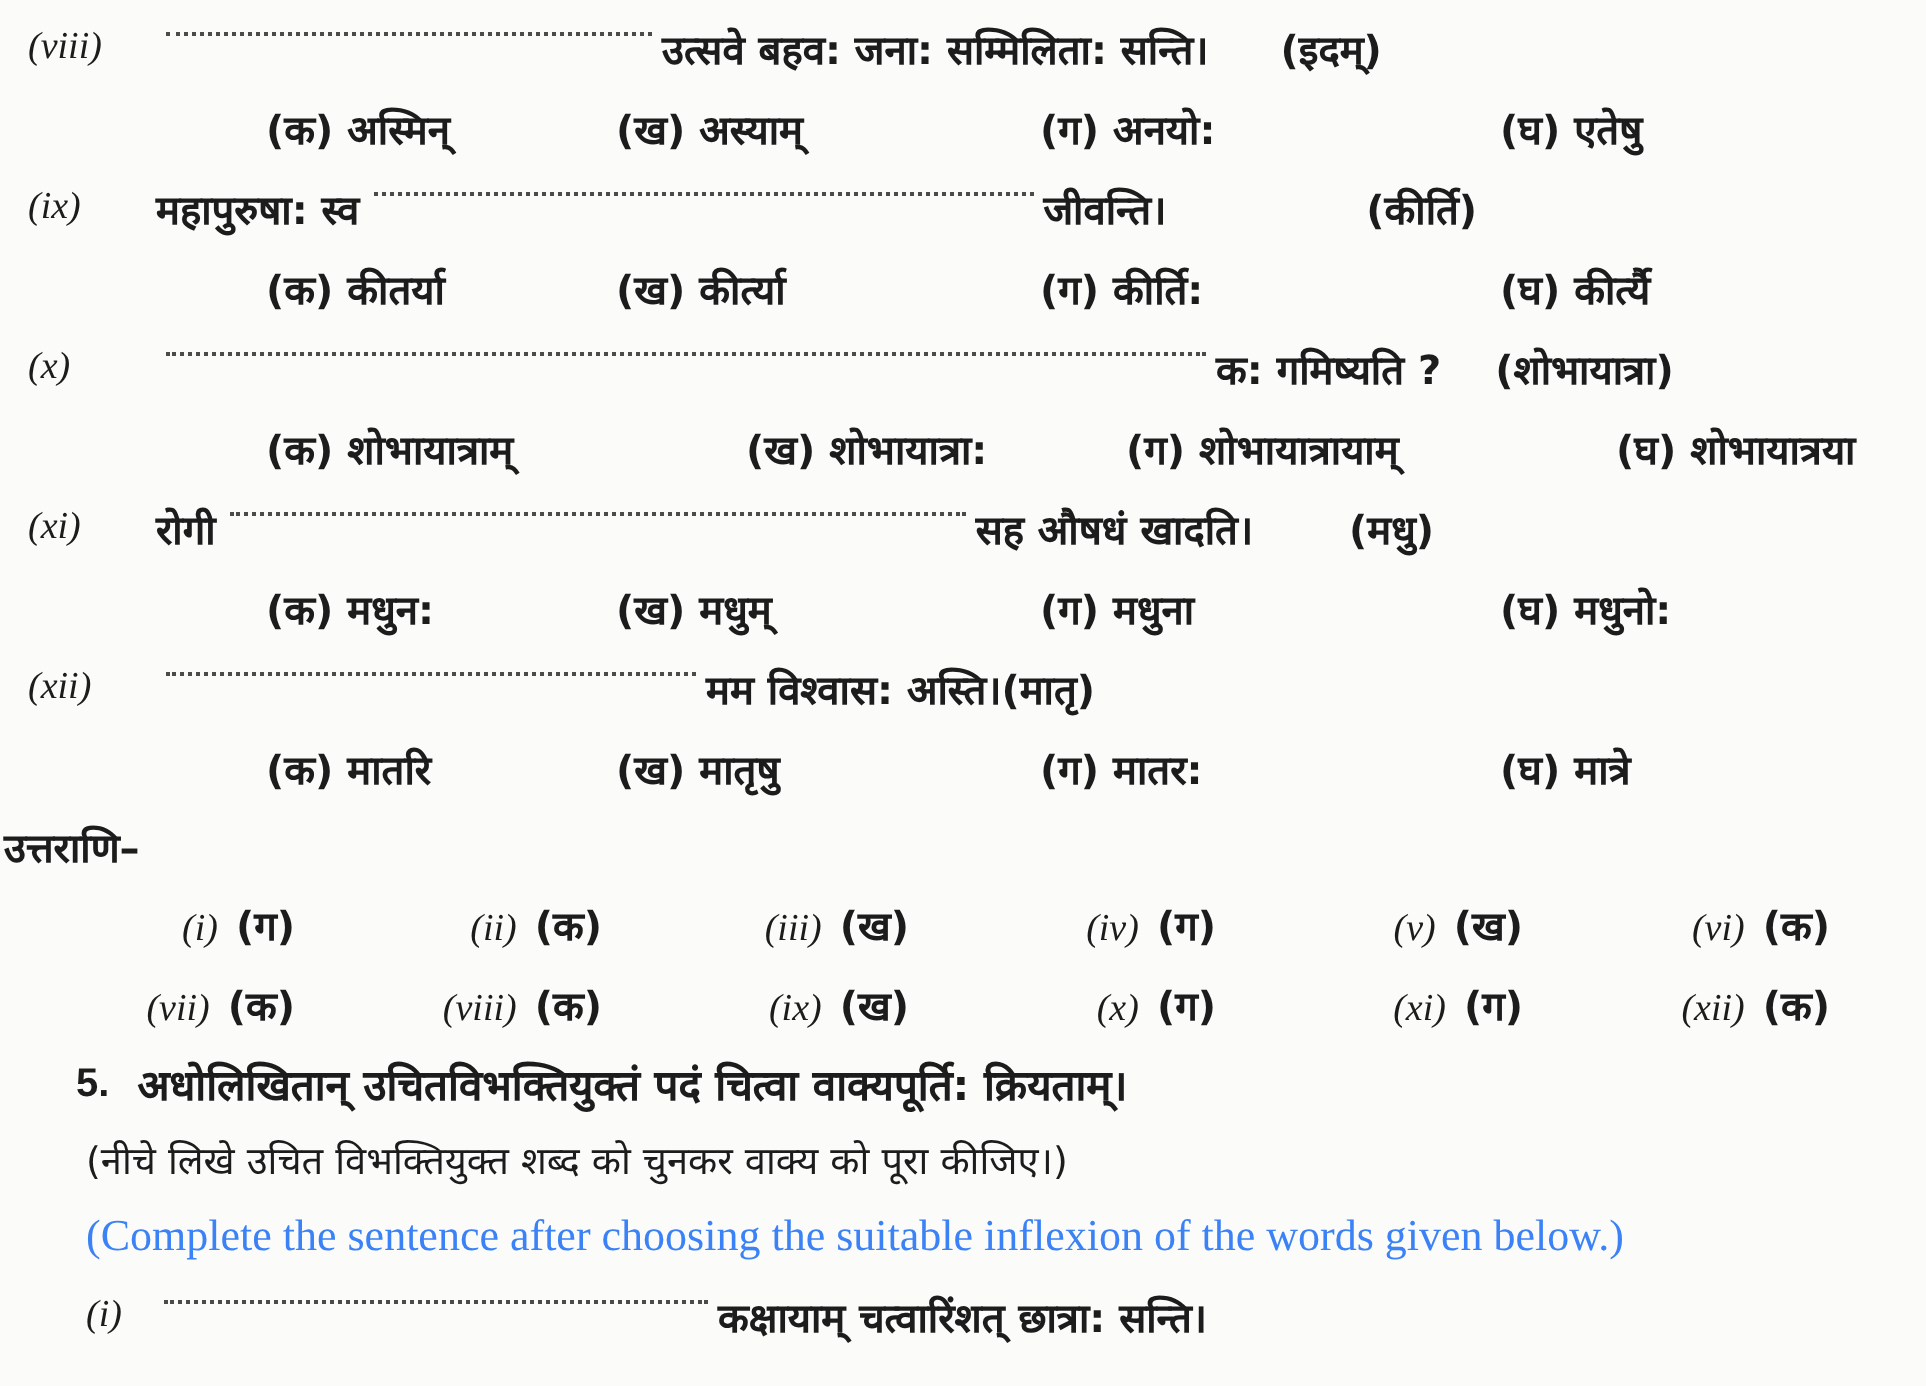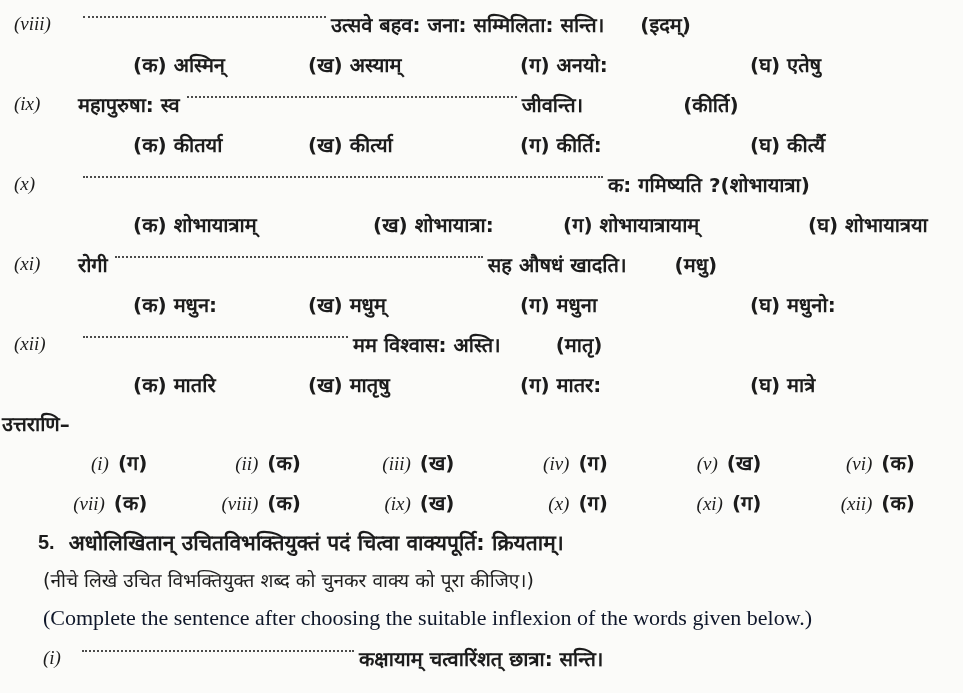--- a/index.html
+++ b/index.html
@@ -49,21 +49,21 @@
   .ansrow .rn { margin-right:9px; }
 
   .q5head { height:40px; display:flex; align-items:center; padding-left:24px; }
   .q5no { font-size:20px; font-weight:700; margin-right:14px;
           font-family:"Liberation Sans","DejaVu Sans",sans-serif; }
   .q5title { font-size:21px; font-weight:700; }
   .sub-hi { height:36px; display:flex; align-items:center; padding-left:29px;
             font-size:19px; font-weight:500; }
   .sub-en { height:40px; display:flex; align-items:center; padding-left:29px;
             font-family:"Liberation Serif","DejaVu Serif",serif;
-            font-size:22px; font-weight:500; color:#0f172a; }
+            font-size:22px; font-weight:500; color:#3b82f6; }
   .q5item { padding-left:29px; }
   .q5item .qnum { width:34px; flex:0 0 34px; }
 </style>
 </head>
 <body>
 
 <div class="page">
 
   <div class="row">
     <span class="qnum rn">(viii)</span>
@@ -89,21 +89,21 @@
     <span class="opt dv"><span class="olabel">(क)</span><span>कीतर्या</span></span>
     <span class="opt dv"><span class="olabel">(ख)</span><span>कीर्त्या</span></span>
     <span class="opt dv"><span class="olabel">(ग)</span><span>कीर्ति:</span></span>
     <span class="opt dv"><span class="olabel">(घ)</span><span>कीर्त्यै</span></span>
   </div>
 
   <div class="row">
     <span class="qnum rn">(x)</span>
     <span class="dots" style="width:520px"></span>
     <span class="dv">क: गमिष्यति ?</span>
-    <span class="dv qhint" style="">(शोभायात्रा)</span>
+    <span class="dv qhint" style="margin-left:27px">(शोभायात्रा)</span>
   </div>
   <div class="orow wide">
     <span class="opt dv"><span class="olabel">(क)</span><span>शोभायात्राम्</span></span>
     <span class="opt dv"><span class="olabel">(ख)</span><span>शोभायात्रा:</span></span>
     <span class="opt dv"><span class="olabel">(ग)</span><span>शोभायात्रायाम्</span></span>
     <span class="opt dv"><span class="olabel">(घ)</span><span>शोभायात्रया</span></span>
   </div>
 
   <div class="row">
     <span class="qnum rn">(xi)</span>
@@ -116,21 +116,21 @@
     <span class="opt dv"><span class="olabel">(क)</span><span>मधुन:</span></span>
     <span class="opt dv"><span class="olabel">(ख)</span><span>मधुम्</span></span>
     <span class="opt dv"><span class="olabel">(ग)</span><span>मधुना</span></span>
     <span class="opt dv"><span class="olabel">(घ)</span><span>मधुनो:</span></span>
   </div>
 
   <div class="row">
     <span class="qnum rn">(xii)</span>
     <span class="dots" style="width:265px"></span>
     <span class="dv">मम विश्वास: अस्ति।</span>
-    <span class="dv qhint" style="margin-left:55px">(मातृ)</span>
+    <span class="dv qhint" style="">(मातृ)</span>
   </div>
   <div class="orow">
     <span class="opt dv"><span class="olabel">(क)</span><span>मातरि</span></span>
     <span class="opt dv"><span class="olabel">(ख)</span><span>मातृषु</span></span>
     <span class="opt dv"><span class="olabel">(ग)</span><span>मातर:</span></span>
     <span class="opt dv"><span class="olabel">(घ)</span><span>मात्रे</span></span>
   </div>
 
   <div class="ans-head dv">उत्तराणि–</div>
 

